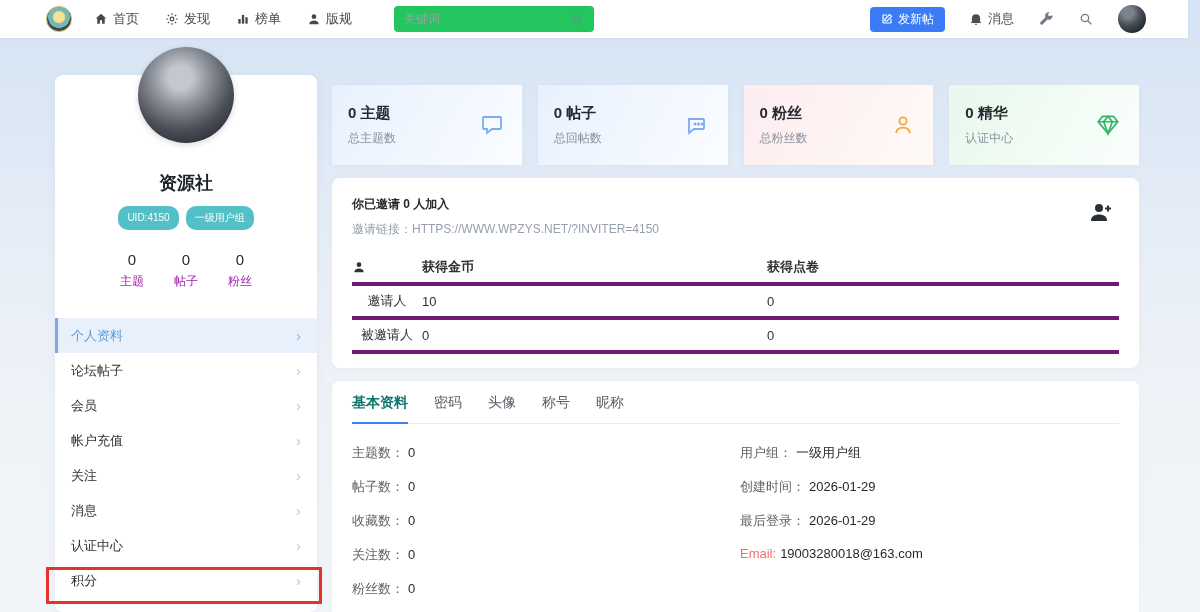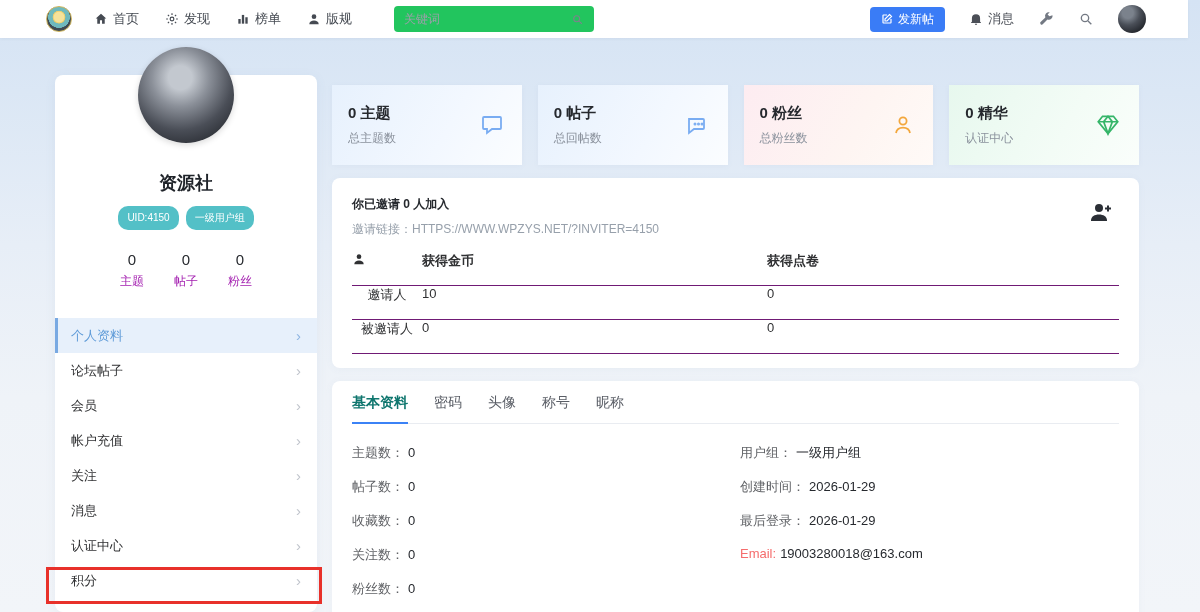--- a/index.html
+++ b/index.html
@@ -66,21 +66,21 @@
   .theme-pink{background:linear-gradient(120deg,#fdecf1 0%,#fef5f2 60%,#fffaf7 100%)}
   .theme-green{background:linear-gradient(120deg,#e7f8ee 0%,#f3fcf6 60%,#fafefb 100%)}
   .ic-blue{color:#79acf2}.ic-orange{color:#f3a73c}.ic-green{color:#35b569}
 
   .panel{background:#fff;border-radius:8px;box-shadow:0 1px 8px rgba(90,115,150,.05)}
   .invite-card{margin-top:13px;height:190px;padding:18px 20px;position:relative}
   .invite-title{font-size:12px;font-weight:bold;color:#26292e}
   .invite-link{margin-top:8px;font-size:12px;color:#97a0ab}
   .adduser{position:absolute;right:26px;top:22px;color:#2b2f36;cursor:pointer}
   .tbl{margin-top:14px}
-  .tr{display:flex;align-items:flex-start;height:34px;border-bottom:1px solid #701a75;font-size:13px;color:#303133}
+  .tr{display:flex;align-items:center;height:34px;border-bottom:4px solid #701a75;font-size:13px;color:#303133}
   .tr.th{font-weight:bold}
   .c1{width:70px;text-align:center;display:flex;justify-content:center}
   .c2{width:345px}
   .c3{flex:1}
   .tr .c1 span{display:inline-block;width:100%}
 
   .details-card{margin-top:13px;height:270px;padding:0 20px}
   .tabs{display:flex;gap:26px;padding-top:13px;border-bottom:1px solid #e9ecf1}
   .tab{font-size:14px;color:#5a5e66;padding-bottom:10px;cursor:pointer}
   .tab.active{font-weight:bold;color:#0f766e;border-bottom:2px solid #3b82f6;margin-bottom:-1px}

